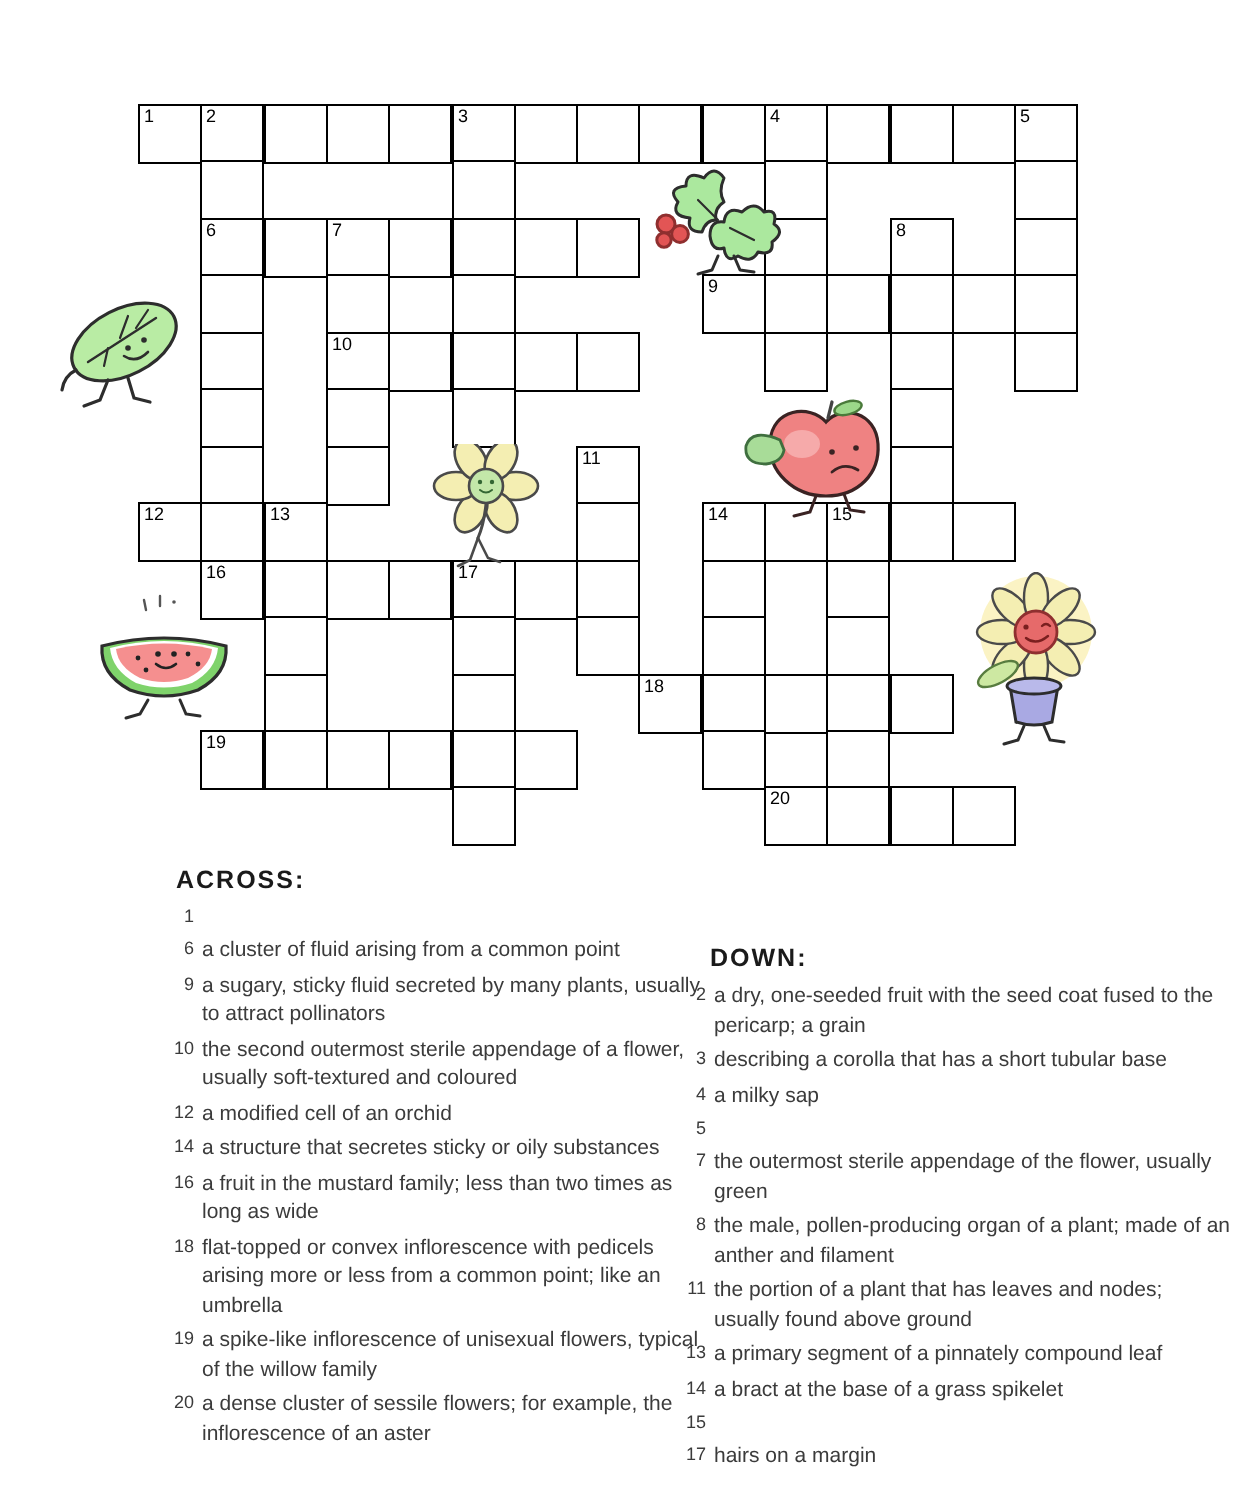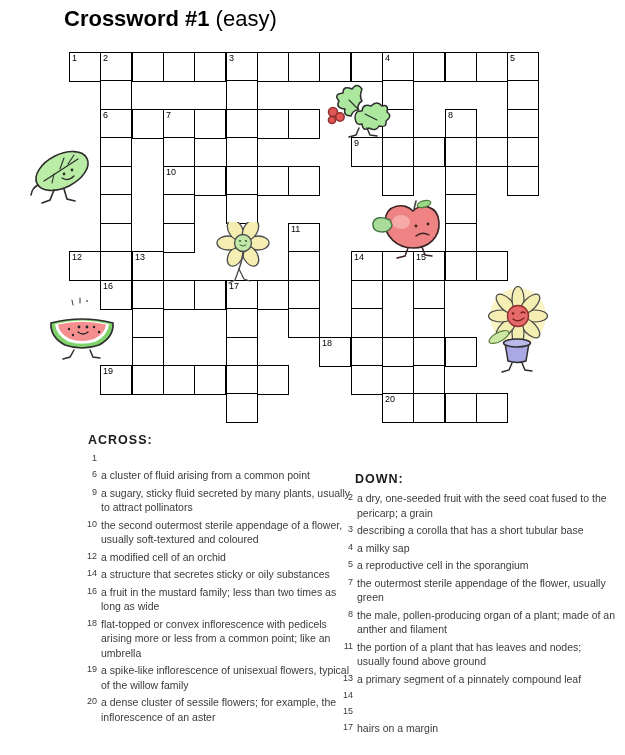--- a/index.html
+++ b/index.html
@@ -31,21 +31,20 @@
   .cnum{width:12px;text-align:right;margin-right:4px;font-size:9px;line-height:13px;flex:none;font-weight:normal;}
   .ctext{font-size:10.5px;line-height:14.5px;}
   .clue-col.across .ctext{max-width:250px;}
   .clue-col.down .ctext{max-width:258px;}
 </style>
 </head>
 <body>
 
 <div class="page">
 
-  <h1 class="title"><span class="title-main">Crossword #1</span><span class="title-suffix"> (easy)</span></h1>
 
   <div class="grid" id="grid">
       <div class="cell" style="left: 69px; top: 52px;">
         <span class="cellnum">1</span>
       </div>
       <div class="cell" style="left: 100px; top: 52px;">
         <span class="cellnum">2</span>
       </div>
       <div class="cell" style="left: 132px; top: 52px;"></div>
       <div class="cell" style="left: 163px; top: 52px;"></div>
@@ -340,40 +339,40 @@
           <div class="clue">
             <span class="cnum">3</span>
             <span class="ctext">describing a corolla that has a short tubular base</span>
           </div>
           <div class="clue">
             <span class="cnum">4</span>
             <span class="ctext">a milky sap</span>
           </div>
           <div class="clue">
             <span class="cnum">5</span>
-            <span class="ctext">a reproductive cell in the sporangium</span>
           </div>
           <div class="clue">
             <span class="cnum">7</span>
             <span class="ctext">the outermost sterile appendage of the flower, usually green</span>
           </div>
           <div class="clue">
             <span class="cnum">8</span>
             <span class="ctext">the male, pollen-producing organ of a plant; made of an anther and filament</span>
           </div>
           <div class="clue">
             <span class="cnum">11</span>
             <span class="ctext">the portion of a plant that has leaves and nodes; usually found above ground</span>
           </div>
           <div class="clue">
             <span class="cnum">13</span>
             <span class="ctext">a primary segment of a pinnately compound leaf</span>
           </div>
           <div class="clue">
             <span class="cnum">14</span>
+            <span class="ctext">a bract at the base of a grass spikelet</span>
           </div>
           <div class="clue">
             <span class="cnum">15</span>
           </div>
           <div class="clue">
             <span class="cnum">17</span>
             <span class="ctext">hairs on a margin</span>
           </div>
         </div>
     </div>

